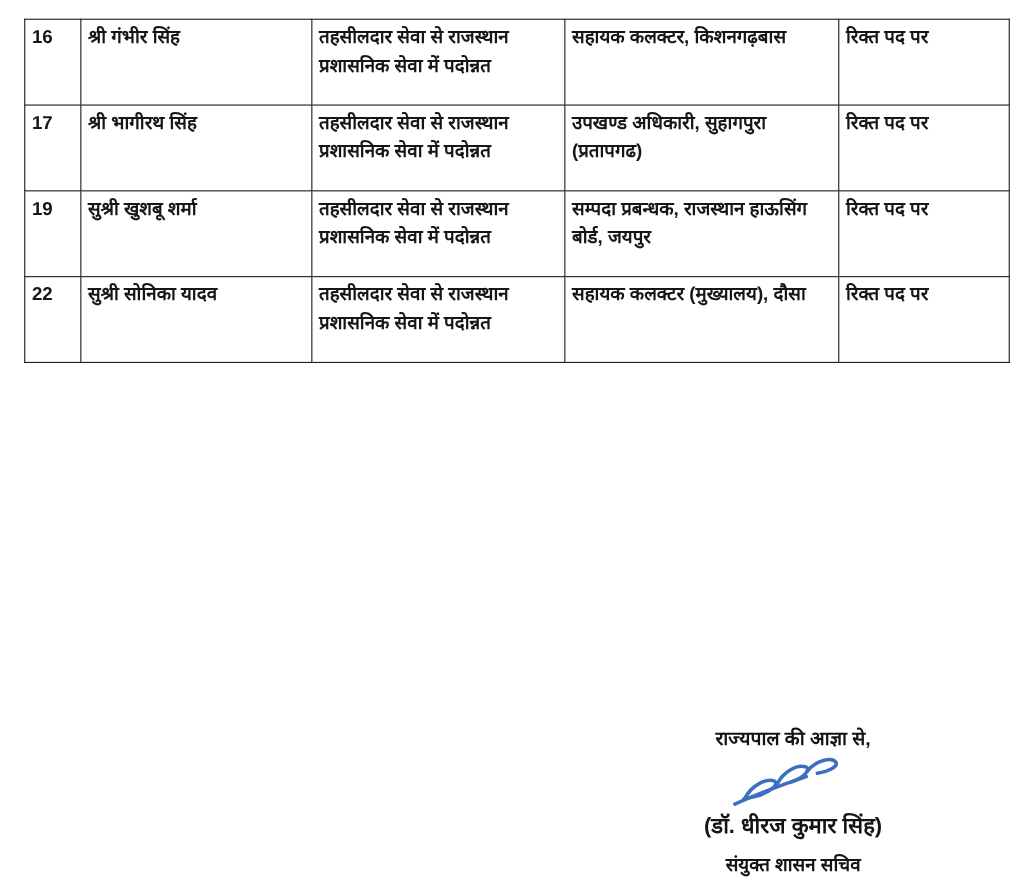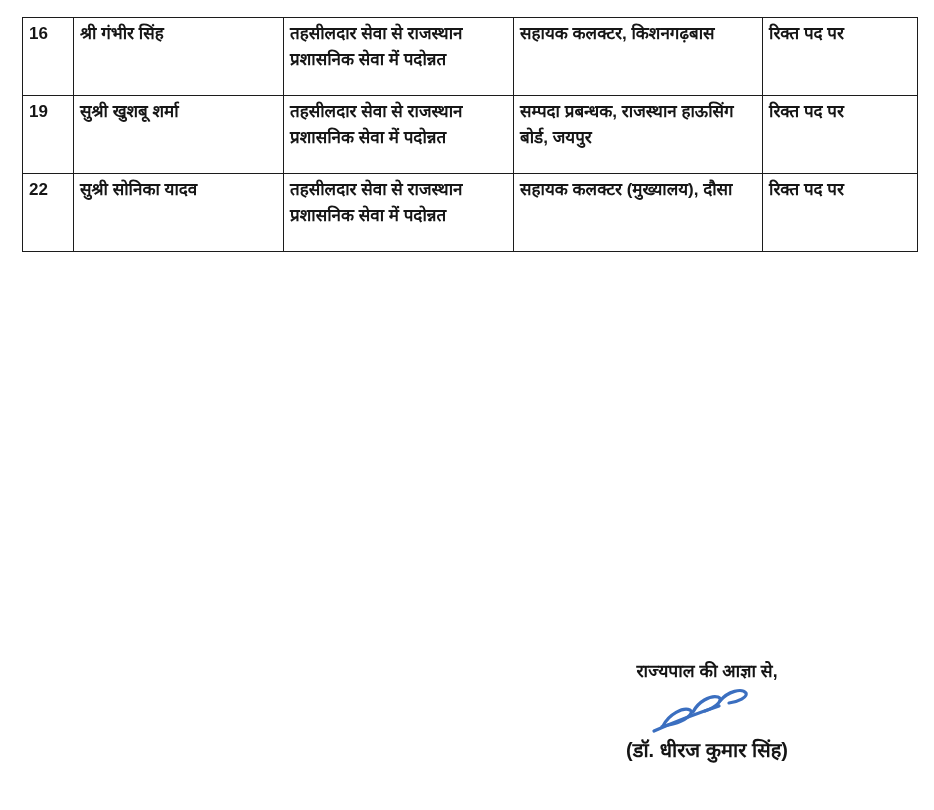--- a/index.html
+++ b/index.html
@@ -51,21 +51,21 @@
     color: #101010;
     line-height: 1.4;
   }
   .footer-note .email {
     font-weight: 400;
     color: #5c5c5c;
     font-size: 16.5px;
   }
   .sig-block {
     position: absolute;
-    left: 590px;
+    left: 604px;
     top: 658px;
     width: 234px;
     text-align: center;
     color: #141414;
   }
   .sig-order { font-size: 17.5px; font-weight: 700; }
   .sig-scribble-wrap { margin: 1px 0 0 0; height: 52px; }
   .sig-name { font-size: 20px; font-weight: 700; margin-top: 1px; }
   .sig-desig { font-size: 17px; font-weight: 700; margin-top: 11px; }
 </style>
@@ -81,20 +81,27 @@
       <col style="width:230px">
       <col style="width:249px">
       <col style="width:155px">
     </colgroup>
     <tbody>
       <tr>
         <td class="sl-cell">16</td>
         <td>श्री गंभीर सिंह</td>
         <td>तहसीलदार सेवा से राजस्थान प्रशासनिक सेवा में पदोन्नत</td>
         <td>सहायक कलक्टर, किशनगढ़बास</td>
+        <td>रिक्त पद पर</td>
+      </tr>
+      <tr>
+        <td class="sl-cell">17</td>
+        <td>श्री भागीरथ सिंह</td>
+        <td>तहसीलदार सेवा से राजस्थान प्रशासनिक सेवा में पदोन्नत</td>
+        <td>उपखण्ड अधिकारी, सुहागपुरा (प्रतापगढ)</td>
         <td>रिक्त पद पर</td>
       </tr>
       <tr>
         <td class="sl-cell">19</td>
         <td>सुश्री खुशबू शर्मा</td>
         <td>तहसीलदार सेवा से राजस्थान प्रशासनिक सेवा में पदोन्नत</td>
         <td>सम्पदा प्रबन्धक, राजस्थान हाऊसिंग बोर्ड, जयपुर</td>
         <td>रिक्त पद पर</td>
       </tr>
       <tr>
@@ -114,15 +121,16 @@
       <svg width="120" height="52" viewBox="0 0 120 52" fill="none" xmlns="http://www.w3.org/2000/svg">
         <g fill="none" stroke-width="3.2" stroke-linecap="round" stroke-linejoin="round" stroke="#3b6fc0">
           <path d="M7 48 C25 40 48 31 72 23"></path>
           <path d="M16 43 C22 31 36 24 43 27 C48 30 38 38 26 41 L15 43.5"></path>
           <path d="M46 29 C51 19 63 12 71 14 C77 16 70 24 58 28"></path>
           <path d="M73 18 C81 8 95 5 99 10 C101 14 91 19 82 20"></path>
         </g>
       </svg>
     </div>
     <div class="sig-name">(डॉ. धीरज कुमार सिंह)</div>
+    <div class="sig-desig">संयुक्त शासन सचिव</div>
   </div>
 
 </div>
 
 </body></html>

